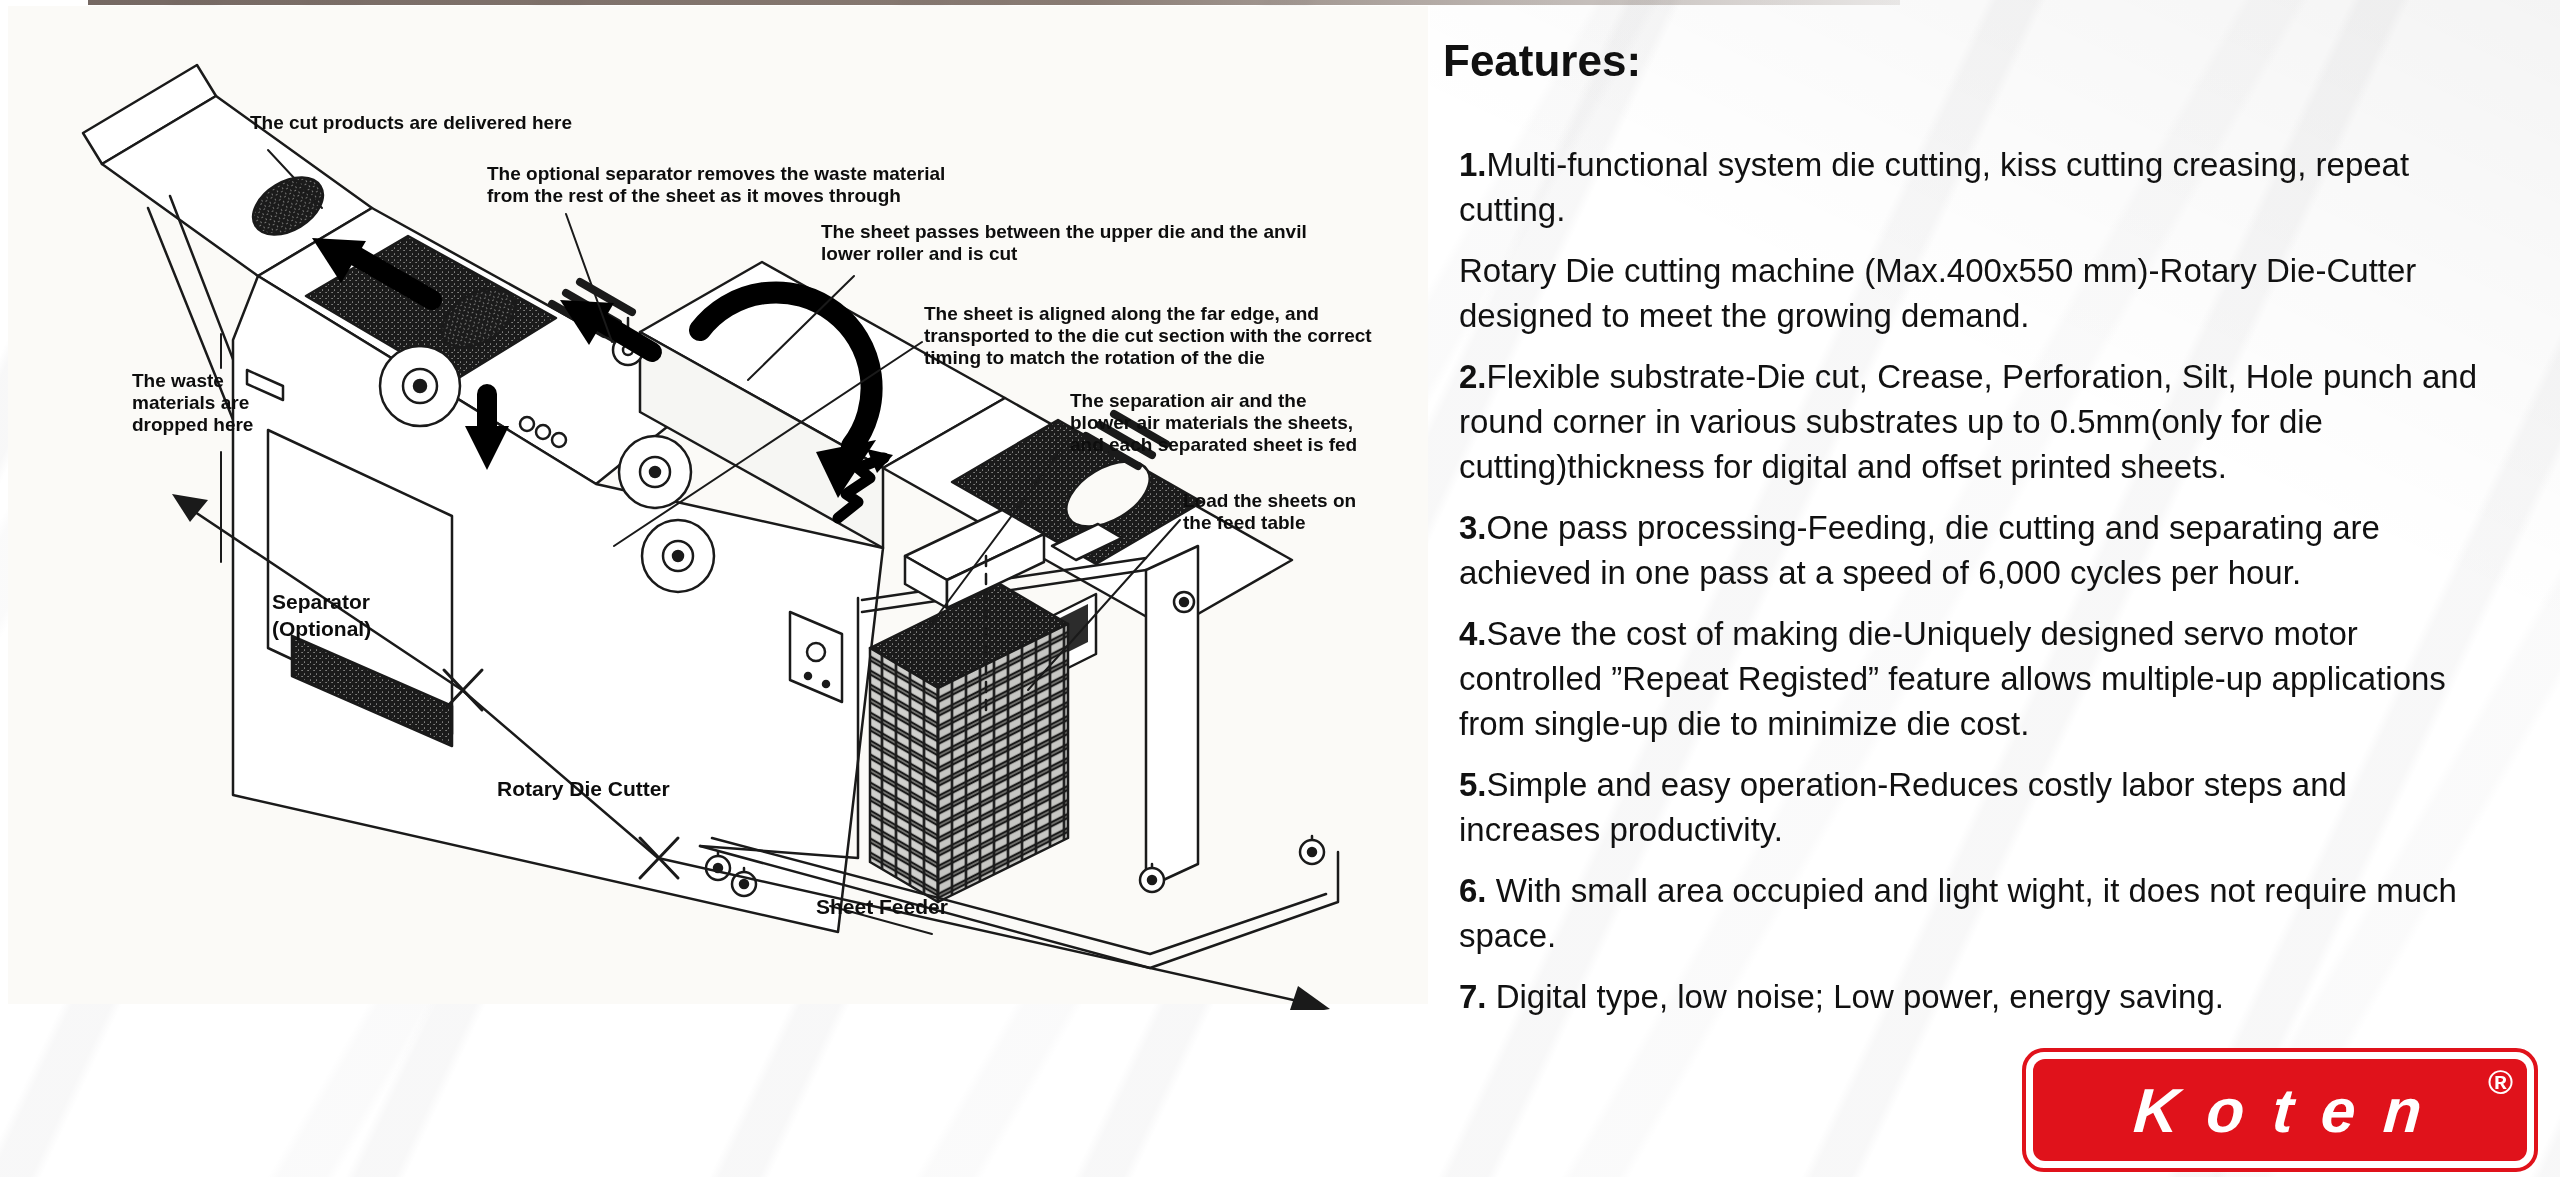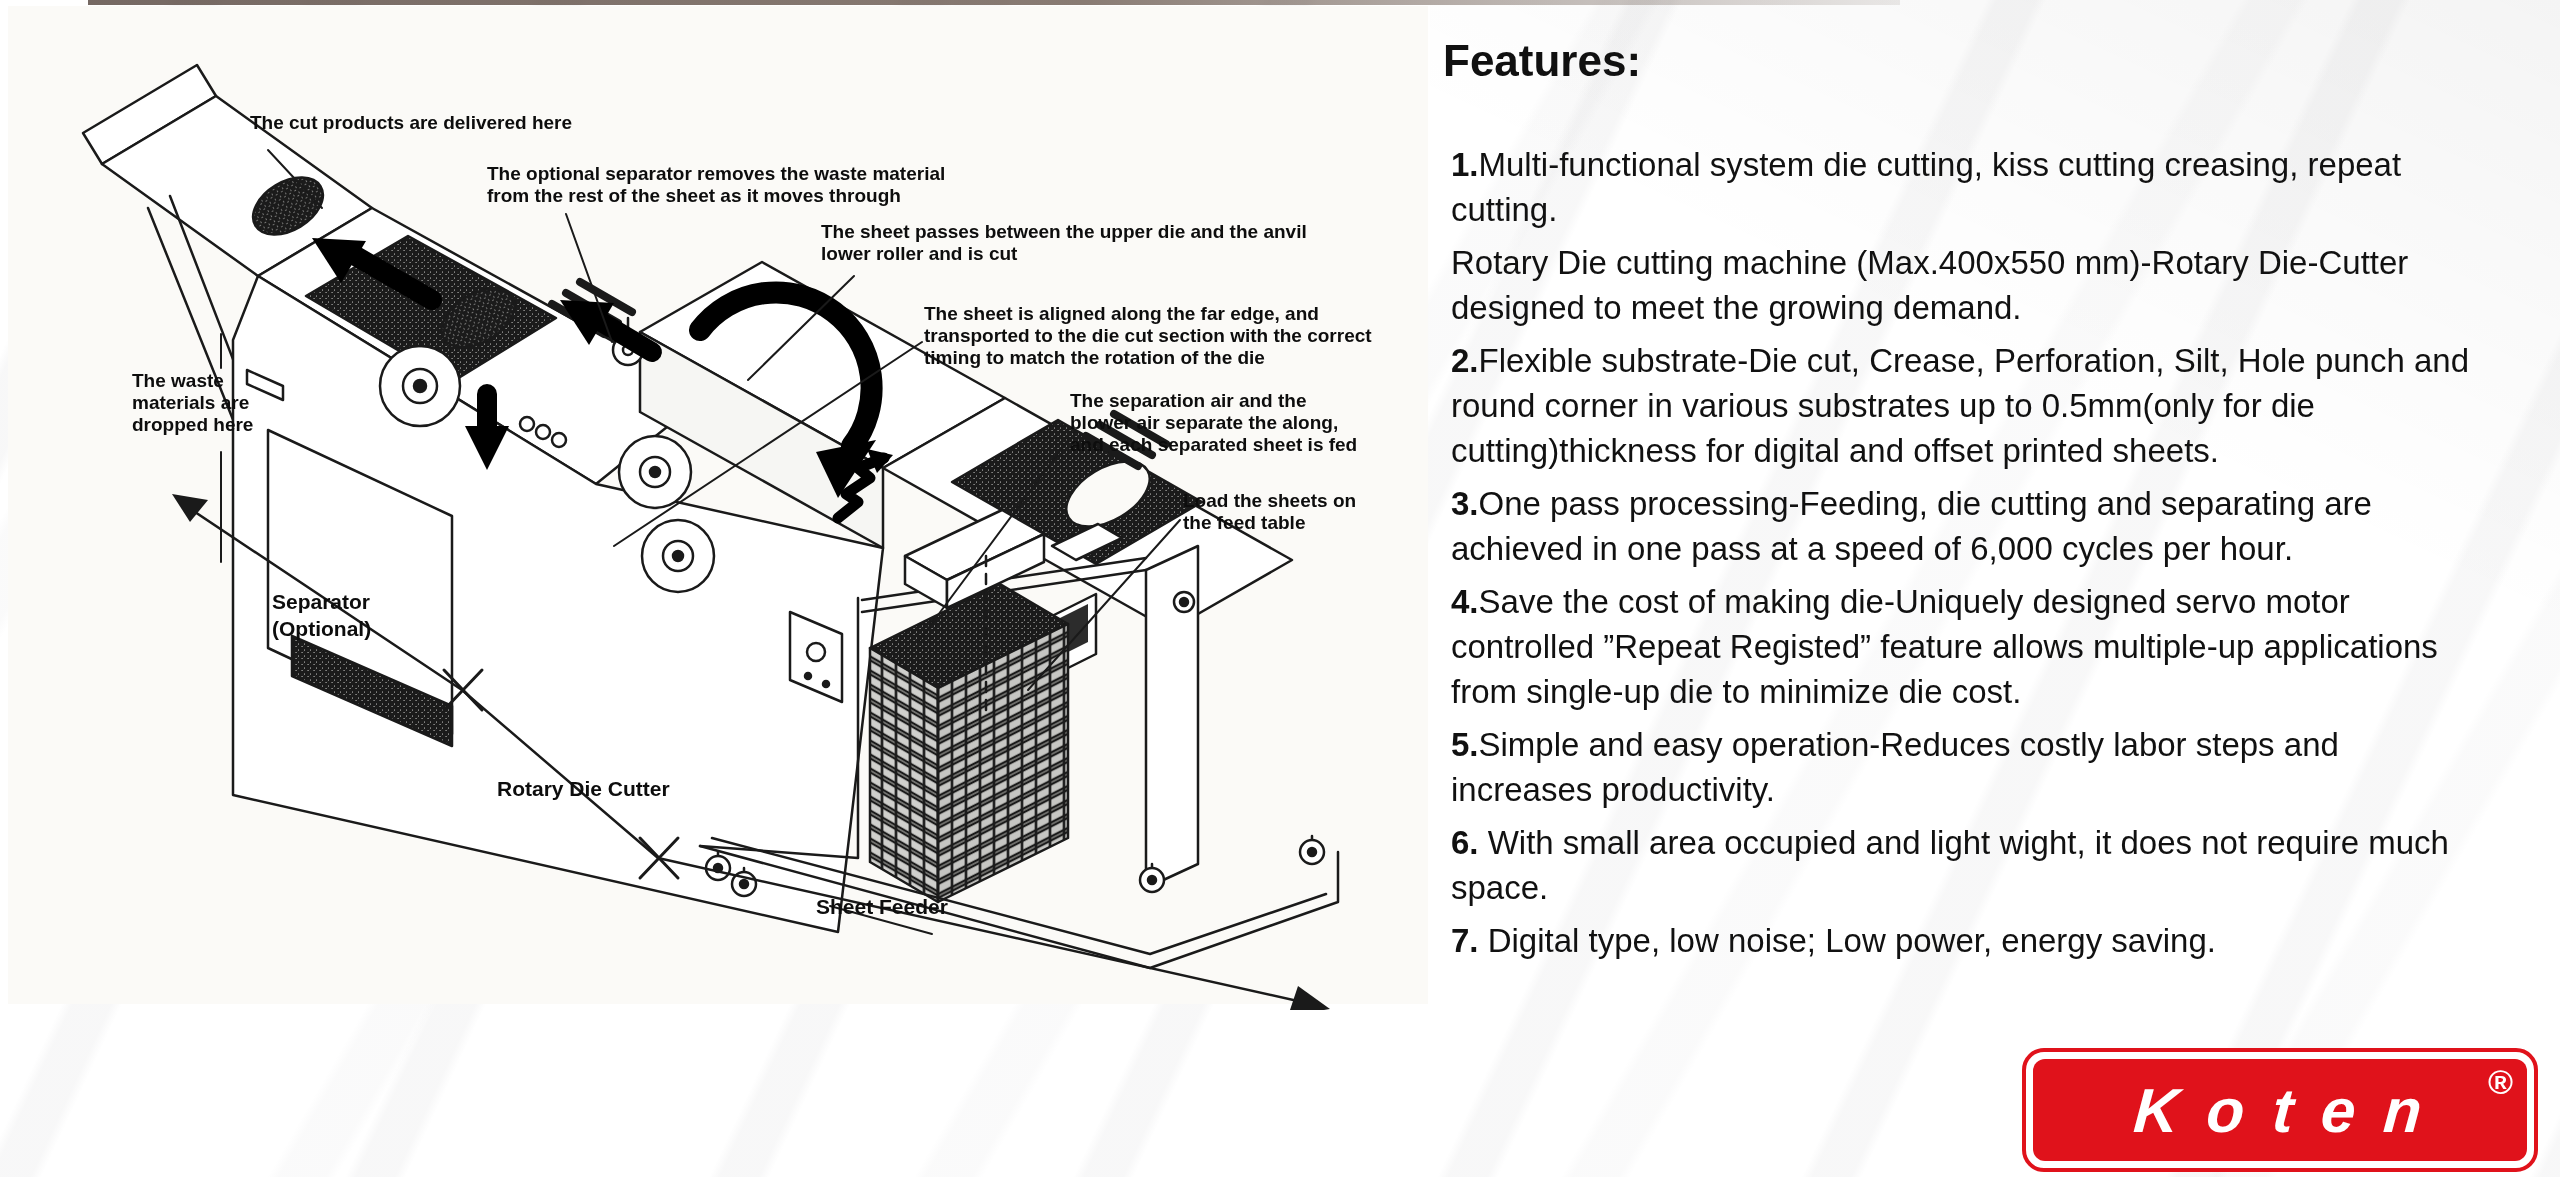--- a/index.html
+++ b/index.html
@@ -20,21 +20,21 @@
     background:linear-gradient(90deg,#53433c 0%, #6b5a50 55%, rgba(107,90,80,0.15) 100%);}
   
   .scan{position:absolute;left:8px;top:6px;width:1420px;height:998px;background:#fbfaf7;}
   svg.machine{position:absolute;left:0;top:0;}
   .dlabel{position:absolute;font-weight:bold;font-size:19px;line-height:22px;color:#0d0d0d;
           white-space:pre-line;}
   .dlabel.big{font-size:21px;line-height:27px;}
   
   .features{position:absolute;left:1443px;top:40px;width:1052px;}
   .features h2{font-size:44px;line-height:42px;margin:0 0 60px 0;font-weight:bold;}
-  .feat{margin:8px;font-size:33px;line-height:45px;font-weight:normal;}
+  .feat{margin:16px;font-size:33px;line-height:45px;font-weight:normal;}
   .fnum{font-weight:bold;}
   
   .logo-outer{position:absolute;left:2022px;top:1048px;width:516px;height:124px;box-sizing:border-box;
     border:4px solid #e0121b;border-radius:22px;background:#fff;padding:7px;}
   .logo-inner{width:100%;height:100%;background:#e0121b;border-radius:12px;position:relative;
     display:flex;align-items:center;justify-content:center;box-sizing:border-box;}
   .logo-text{color:#fff;font-size:62px;font-weight:bold;font-style:italic;
     letter-spacing:28px;padding-left:24px;transform:skewX(-4deg);}
   .logo-reg{position:absolute;right:14px;top:4px;color:#fff;font-size:34px;font-weight:bold;}
 </style>
@@ -188,21 +188,21 @@
 
   <div class="dlabel" style="left:250px;top:112px;">The cut products are delivered here</div>
   <div class="dlabel" style="left:487px;top:163px;">The optional separator removes the waste material
 from the rest of the sheet as it moves through</div>
   <div class="dlabel" style="left:812px;top:221px;margin-left:9px;">The sheet passes between the upper die and the anvil
 lower roller and is cut</div>
   <div class="dlabel" style="left:924px;top:303px;">The sheet is aligned along the far edge, and
 transported to the die cut section with the correct
 timing to match the rotation of the die</div>
   <div class="dlabel" style="left:1070px;top:390px;">The separation air and the
-blower air separate the along,
+blower air materials the sheets,
 and each separated sheet is fed</div>
   <div class="dlabel" style="left:1183px;top:490px;">Load the sheets on
 the feed table</div>
   <div class="dlabel" style="left:132px;top:370px;">The waste
 materials are
 dropped here</div>
   <div class="dlabel big" style="left:272px;top:588px;">Separator
 (Optional)</div>
   <div class="dlabel big" style="left:497px;top:775px;">Rotary Die Cutter</div>
   <div class="dlabel big" style="left:816px;top:893px;">Sheet Feeder</div>

